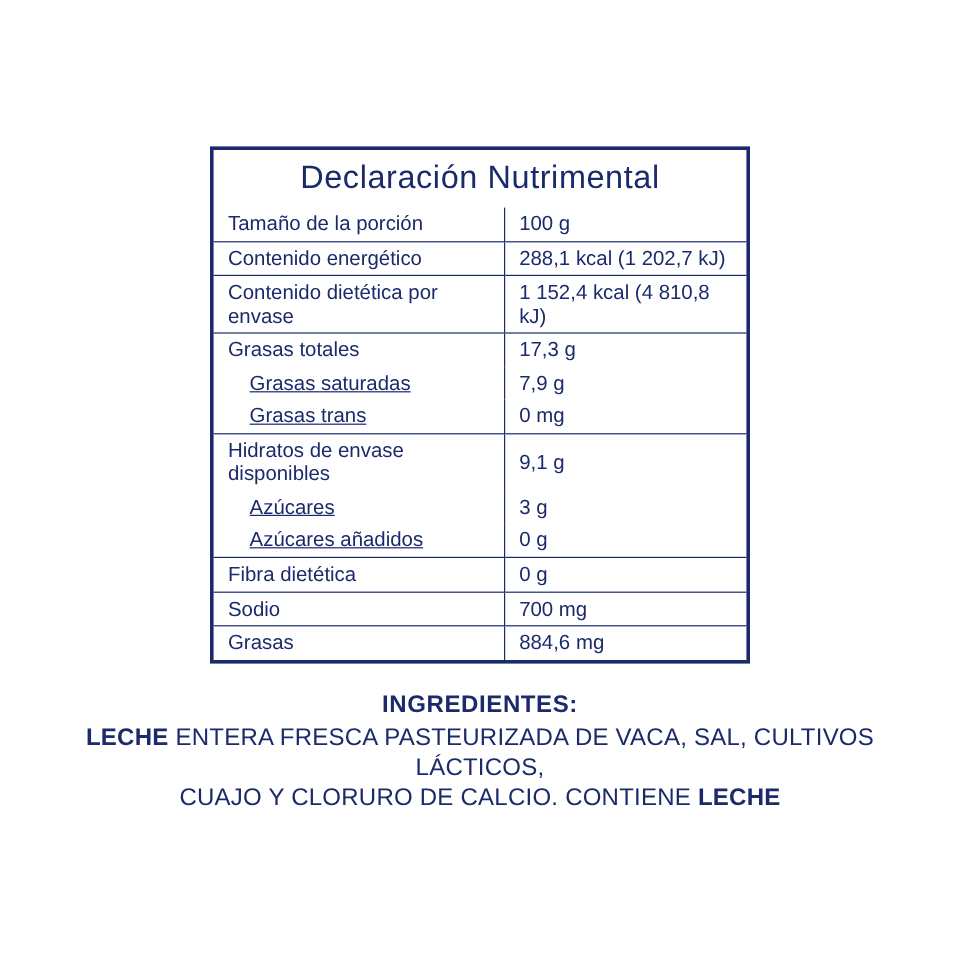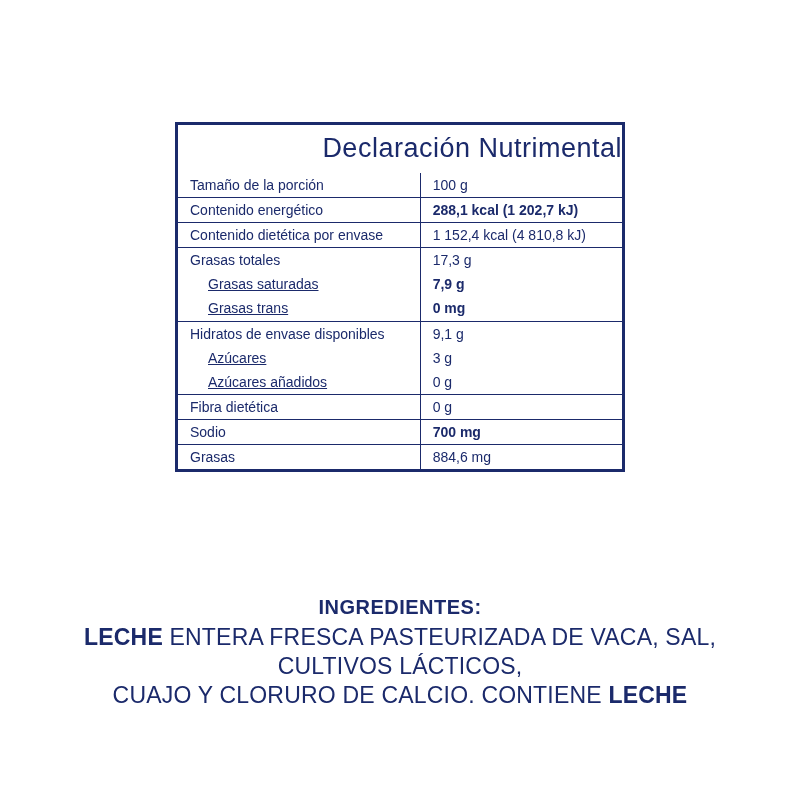--- a/index.html
+++ b/index.html
@@ -22,62 +22,62 @@
   .panel {
     position: absolute;
     left: 175px;
     top: 122px;
     width: 450px;
     border: 3px solid #1b2a6b;
     box-sizing: border-box;
     background: #fff;
   }
   .panel-title {
-    text-align: right;
+    text-align: center;
     font-size: 27px;
     letter-spacing: 0.5px;
     padding: 8px 0 9px 0;
     font-weight: 400;
     color: #1b2a6b;
   }
   table.nutri {
     width: 100%;
     border-collapse: collapse;
     table-layout: fixed;
   }
   table.nutri td {
     padding: 4px 10px 4px 12px;
-    font-size: 14px;
+    font-size: 17px;
     color: #1b2a6b;
     vertical-align: middle;
     line-height: 1.15;
   }
   td.label { text-align: left; width: 55%; }
   td.value { width: 45%; padding-right: 12px; }
   tr.group-top td { border-top: 1.5px solid #1b2a6b; }
   td.label { border-right: 1.5px solid #1b2a6b; }
   .indent { padding-left: 30px !important; text-decoration: underline; }
-  .bold { font-weight: bold; }
+  .bold { font-weight: normal; }
 
   .ingredients {
     position: absolute;
     left: 60px;
-    top: 596px;
+    top: 576px;
     width: 680px;
     text-align: center;
     color: #1b2a6b;
   }
   .ing-title {
     font-size: 20px;
     font-weight: bold;
     letter-spacing: 0.5px;
     margin-bottom: 4px;
   }
   .ing-body {
-    font-size: 23px;
+    font-size: 20px;
     line-height: 1.25;
     letter-spacing: 0.2px;
   }
   .ing-body b { font-weight: bold; }
 </style>
 </head>
 <body>
 
 <div class="page">
 

